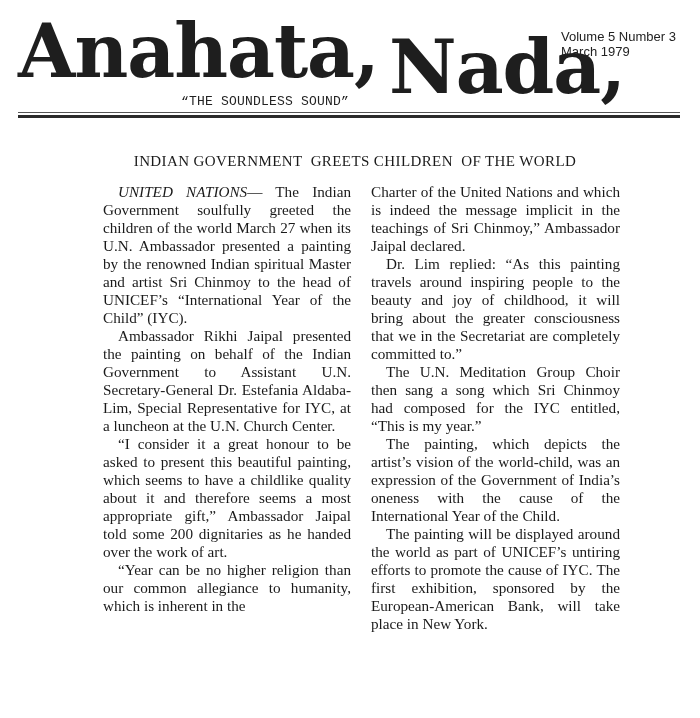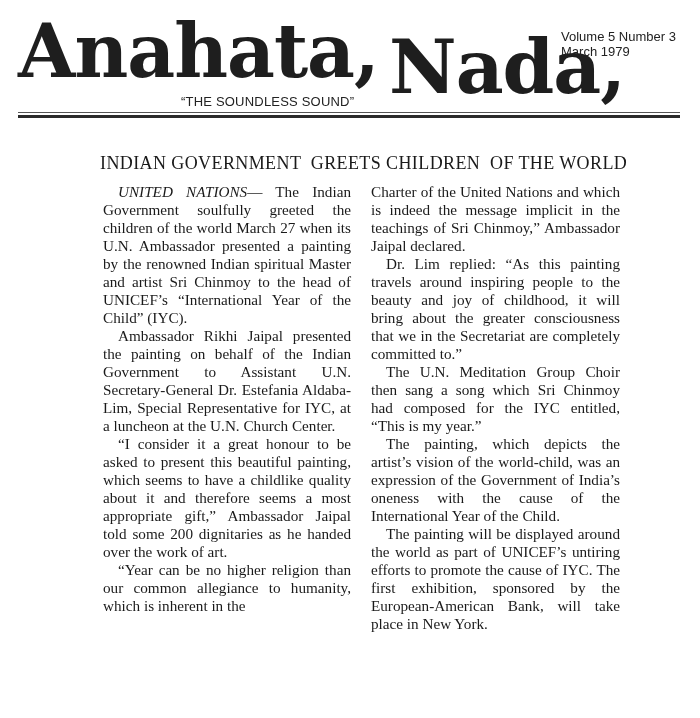--- a/index.html
+++ b/index.html
@@ -1,25 +1,25 @@
 <!DOCTYPE html>
 <html><head>
 <meta charset="utf-8">
 <style>
   html, body { margin: 0; padding: 0; background: #ffffff; }
   body { width: 700px; height: 718px; position: relative; overflow: hidden; color: #1a1a1a; }
   .masthead { position: absolute; left: 0; top: 0; width: 684px; height: 125px; }
   .logo { position: absolute; left: 18px; top: 6px; font-family: "DejaVu Serif", serif; font-weight: bold; font-size: 74px; line-height: 90px; letter-spacing: -1px; color: #1e1e1e; white-space: nowrap; }
   .logo .w1 { position: absolute; left: 0; top: 0; }
   .logo .w2 { position: absolute; left: 352px; top: 16px; margin-left: 19px; }
-  .tagline { position: absolute; left: 181px; top: 94px; font-family: Liberation Sans, sans-serif; font-size: 13px; letter-spacing: 0.2px; color: #222; white-space: nowrap; }
+  .tagline { position: absolute; left: 181px; top: 94px; font-family: Liberation Mono, monospace; font-size: 13px; letter-spacing: 0.2px; color: #222; white-space: nowrap; }
   .issue { position: absolute; left: 561px; top: 29px; font-family: Liberation Sans, sans-serif; font-size: 13px; line-height: 15px; color: #222; white-space: nowrap; }
   .rule-thin { position: absolute; left: 18px; top: 112px; width: 662px; height: 1px; background: #555; }
   .rule-thick { position: absolute; left: 18px; top: 115px; width: 662px; height: 3px; background: #2a2a2a; }
-  .headline { position: absolute; left: 100px; top: 153px; width: 510px; text-align: center; font-family: "Liberation Serif", serif; font-size: 18px; letter-spacing: 0.4px; color: #1a1a1a; white-space: nowrap; }
+  .headline { position: absolute; left: 100px; top: 153px; width: 510px; text-align: center; font-family: "Liberation Serif", serif; font-size: 15px; letter-spacing: 0.4px; color: #1a1a1a; white-space: nowrap; }
   .col { position: absolute; top: 183px; font-family: "Liberation Serif", serif; font-size: 15.2px; line-height: 18px; color: #1a1a1a; text-align: justify; hyphens: none; }
   .col1 { left: 103px; width: 248px; }
   .col2 { left: 371px; width: 249px; }
   .col p { margin: 0; text-indent: 15px; }
   .dateline { font-style: italic; }
 </style>
 </head>
 <body>
 
 <div class="masthead">

